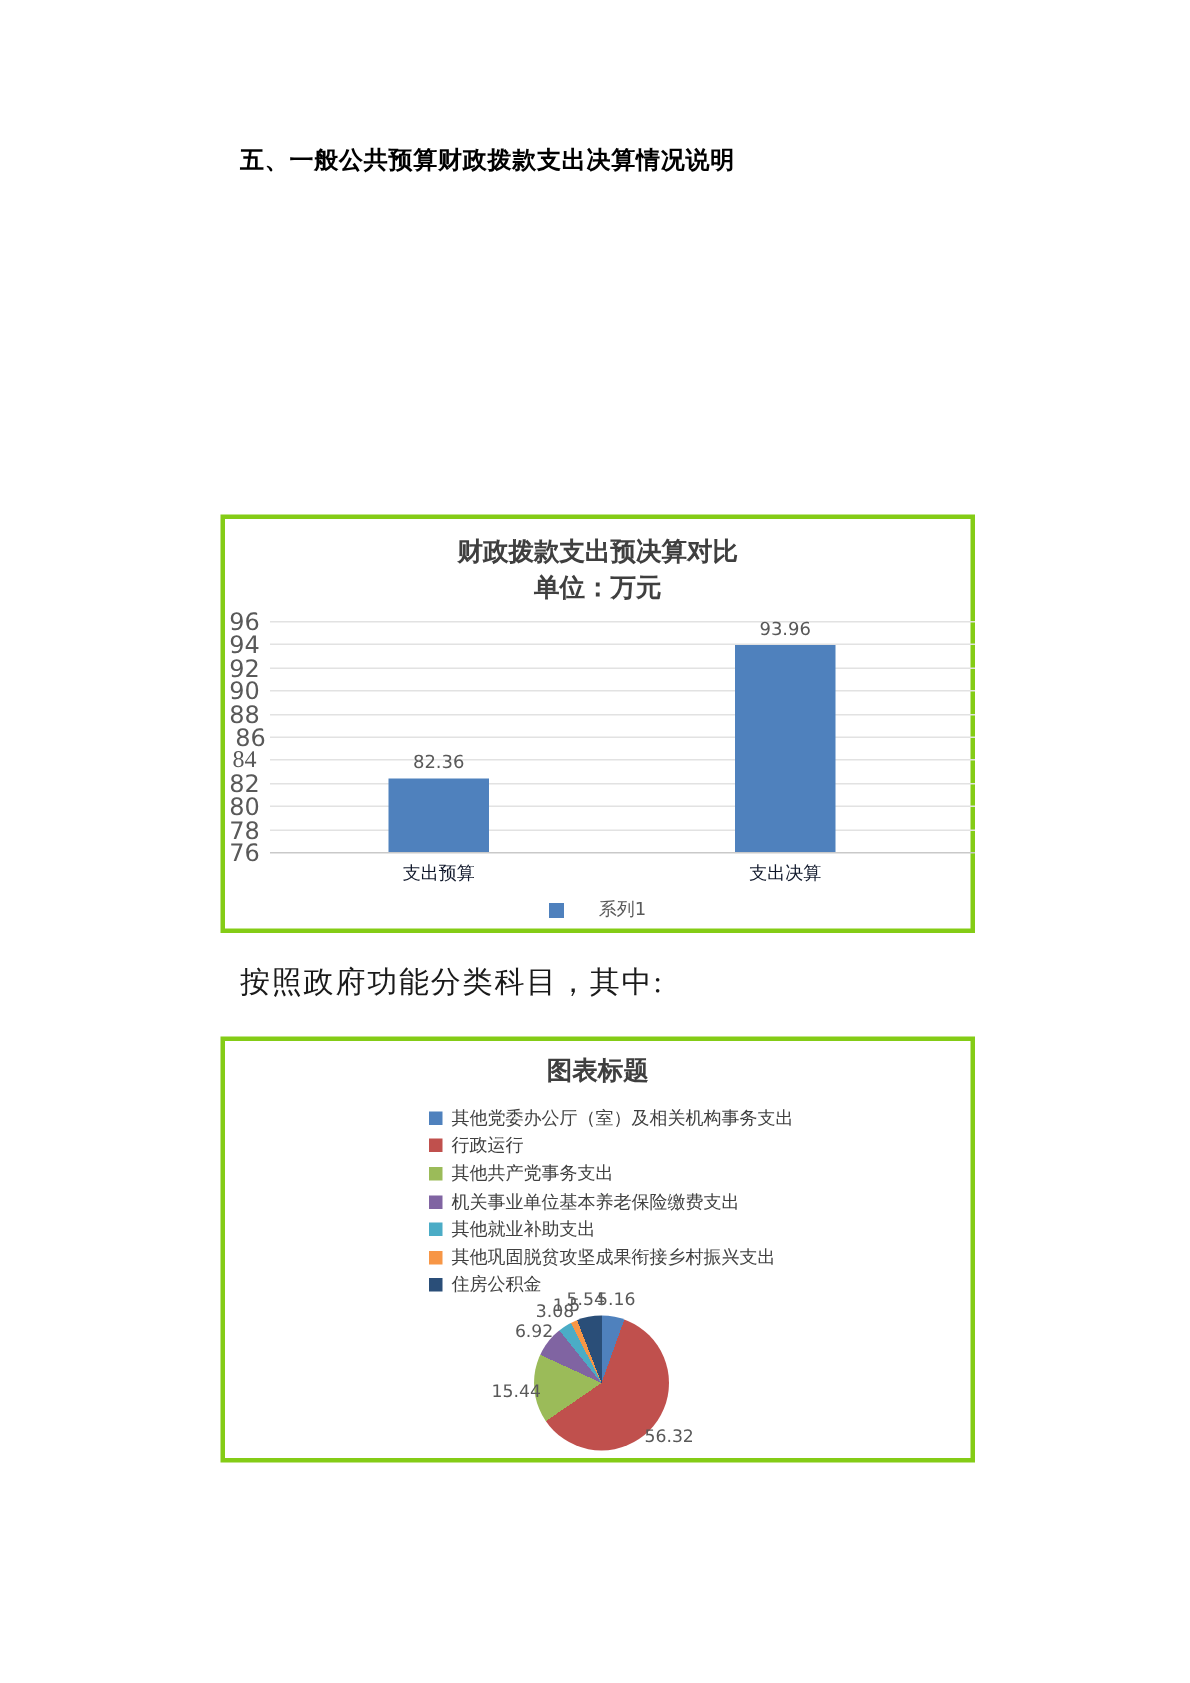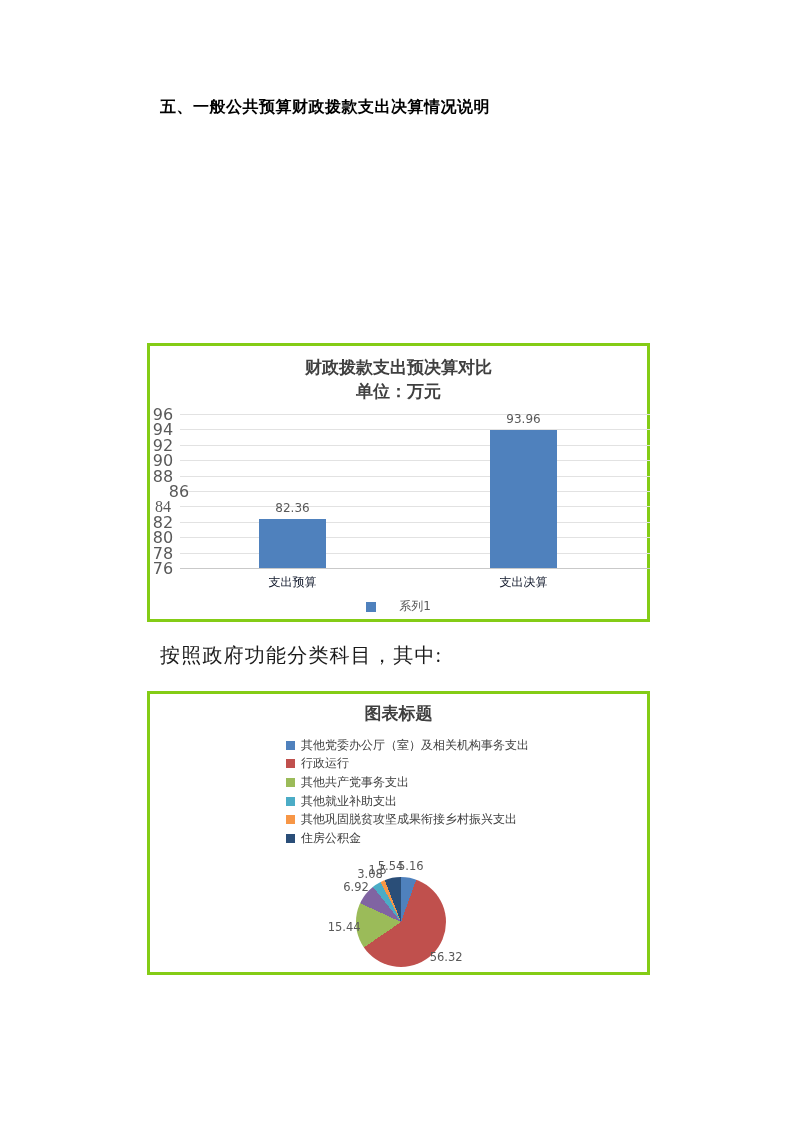--- a/index.html
+++ b/index.html
@@ -102,21 +102,21 @@
       <div class="ytick" style="left: 0px; top: 63px;">96</div>
       <div class="gridline" style="left: 30px; width: 470px; top: 83.4px;"></div>
       <div class="ytick" style="left: 0px; top: 78.4px;">94</div>
       <div class="gridline" style="left: 30px; width: 470px; top: 98.8px;"></div>
       <div class="ytick" style="left: 0px; top: 93.8px;">92</div>
       <div class="gridline" style="left: 30px; width: 470px; top: 114.2px;"></div>
       <div class="ytick" style="left: 0px; top: 109.2px;">90</div>
       <div class="gridline" style="left: 30px; width: 470px; top: 129.6px;"></div>
       <div class="ytick" style="left: 0px; top: 124.6px;">88</div>
       <div class="gridline" style="left: 30px; width: 470px; top: 145px;"></div>
-      <div class="ytick" style="left: 16px; top: 140px;">86</div>
+      <div class="ytick" style="left: 4px; top: 140px;">86</div>
       <div class="gridline" style="left: 30px; width: 470px; top: 160.4px;"></div>
       <div class="ytick" style="left: 0px; top: 155.4px; font-family: Liberation Serif, serif;">84</div>
       <div class="gridline" style="left: 30px; width: 470px; top: 175.8px;"></div>
       <div class="ytick" style="left: 0px; top: 170.8px;">82</div>
       <div class="gridline" style="left: 30px; width: 470px; top: 191.2px;"></div>
       <div class="ytick" style="left: 0px; top: 186.2px;">80</div>
       <div class="gridline" style="left: 30px; width: 470px; top: 206.6px;"></div>
       <div class="ytick" style="left: 0px; top: 201.6px;">78</div>
       <div class="gridline baseline" style="left: 30px; width: 470px; top: 222px;"></div>
       <div class="ytick" style="left: 0px; top: 217px;">76</div>
@@ -143,20 +143,24 @@
         </div>
         <div class="pie-legend-item">
           <div class="sw" style="background: rgb(192, 80, 77);"></div>
           <div class="lt">行政运行</div>
         </div>
         <div class="pie-legend-item">
           <div class="sw" style="background: rgb(155, 187, 89);"></div>
           <div class="lt">其他共产党事务支出</div>
         </div>
         <div class="pie-legend-item">
+          <div class="sw" style="background: rgb(128, 100, 162);"></div>
+          <div class="lt">机关事业单位基本养老保险缴费支出</div>
+        </div>
+        <div class="pie-legend-item">
           <div class="sw" style="background: rgb(75, 172, 198);"></div>
           <div class="lt">其他就业补助支出</div>
         </div>
         <div class="pie-legend-item">
           <div class="sw" style="background: rgb(247, 150, 70);"></div>
           <div class="lt">其他巩固脱贫攻坚成果衔接乡村振兴支出</div>
         </div>
         <div class="pie-legend-item">
           <div class="sw" style="background: rgb(42, 78, 120);"></div>
           <div class="lt">住房公积金</div>

